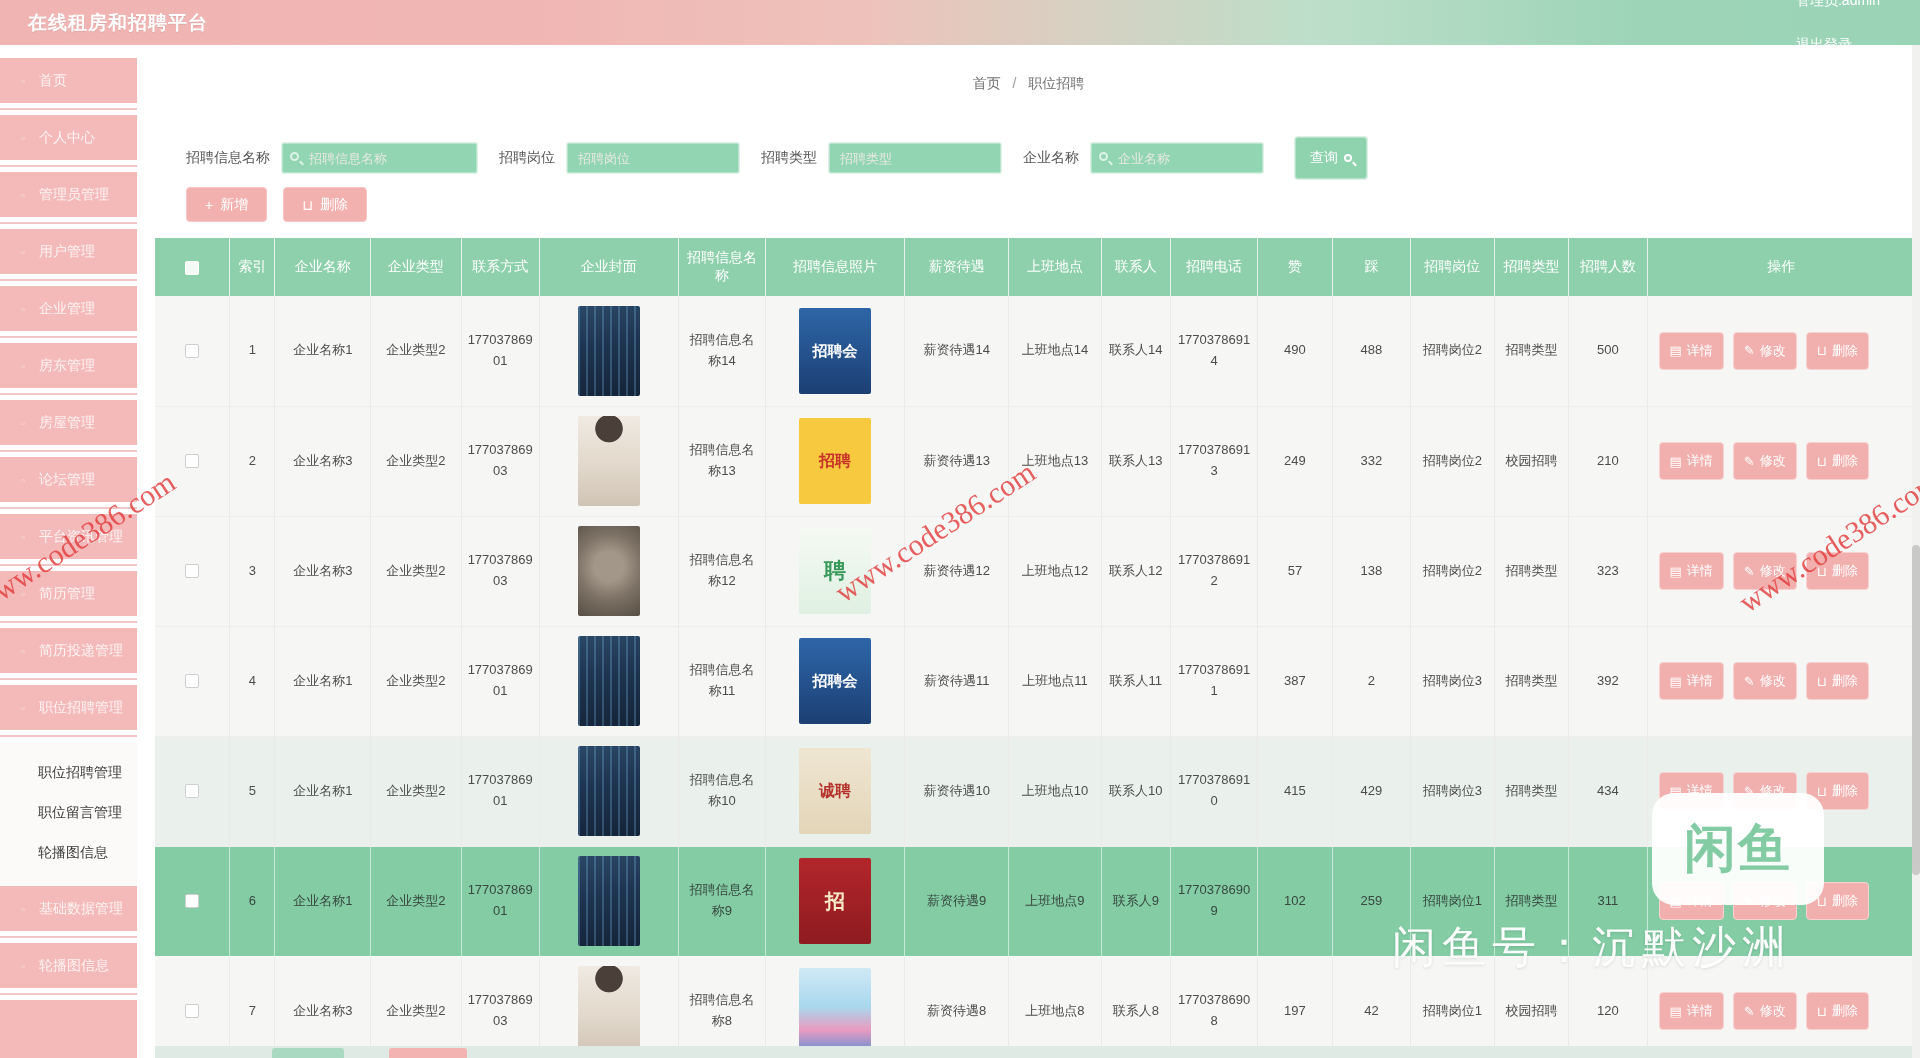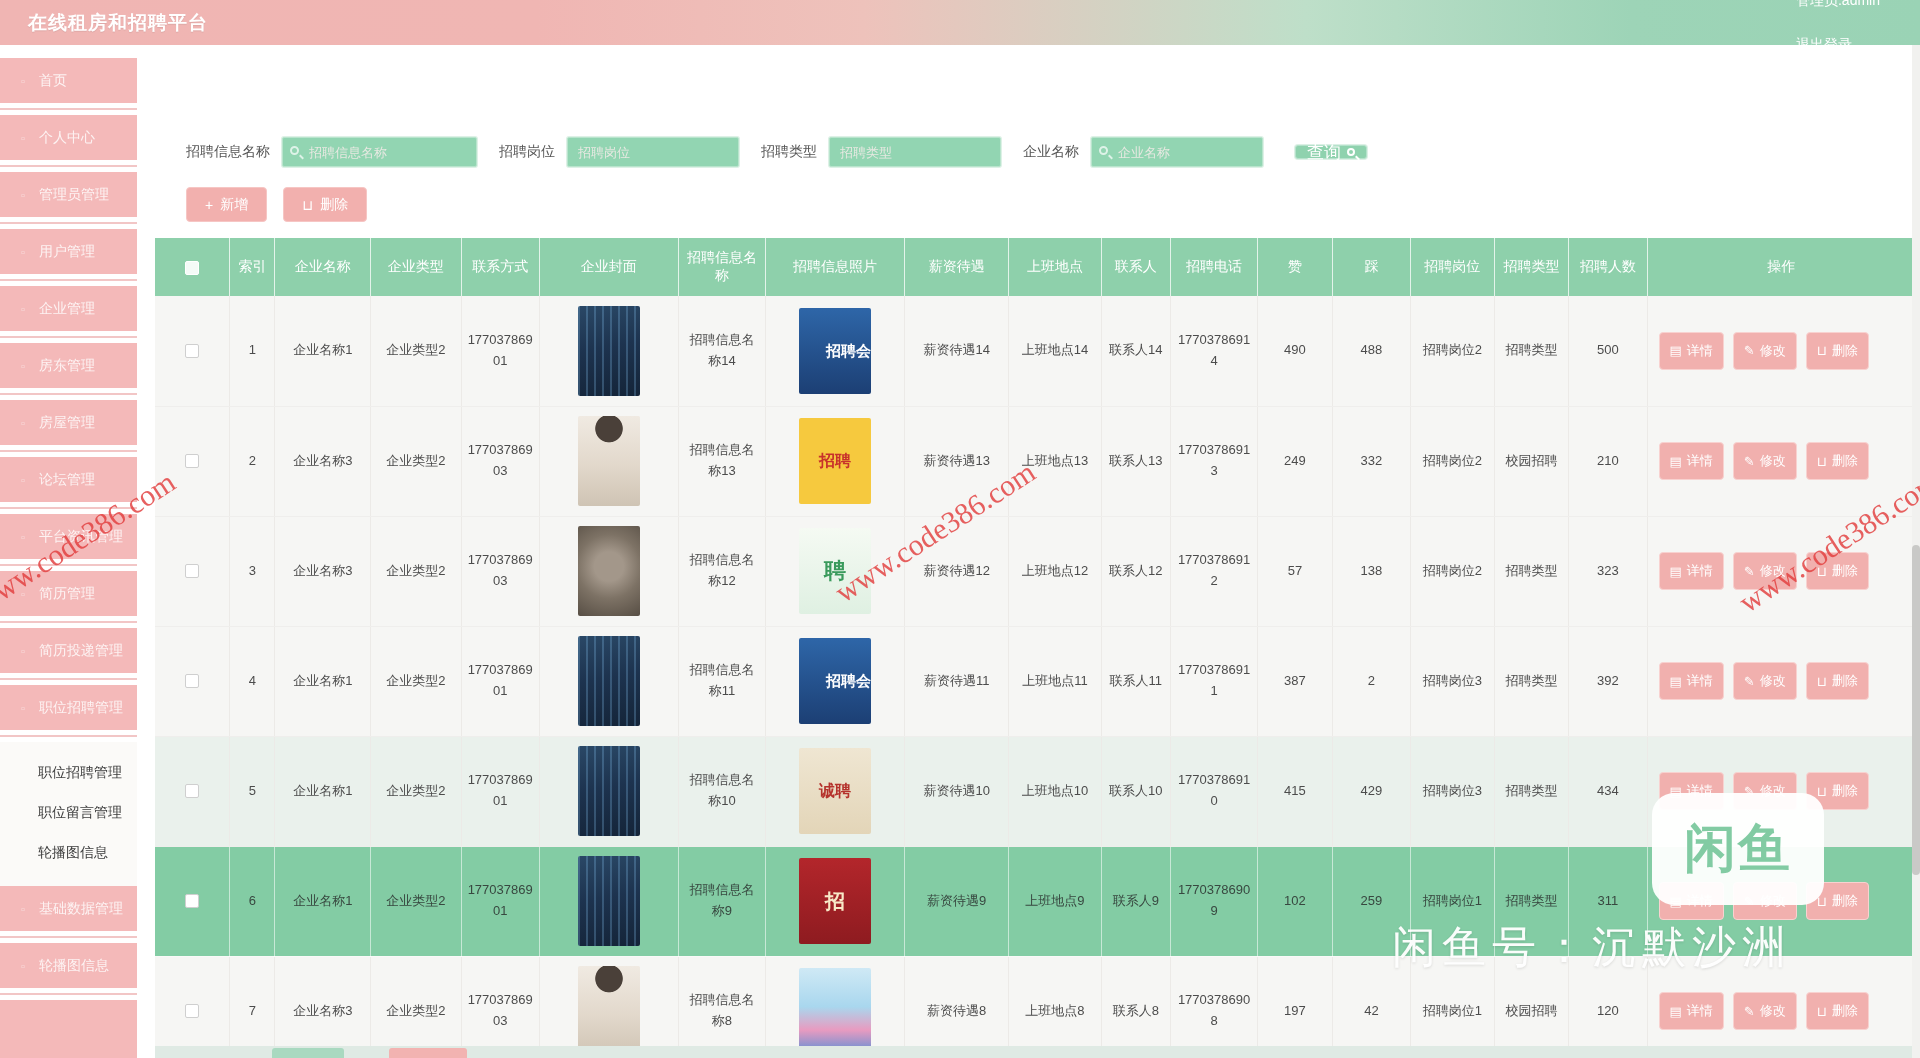--- a/index.html
+++ b/index.html
@@ -33,22 +33,22 @@
   
   .search-bar { position:absolute; top:92px; left:49px; display:flex; align-items:center; }
   .f-label { font-size:14px; color:#555; margin-right:12px; white-space:nowrap; }
   .f-input { position:relative; margin-right:22px; }
   .f-input input { height:30px; background:#92d5b2; border:1px solid #b9e4cd;
     box-shadow:0 0 0 1px #ddf1e6; border-radius:2px; padding:0 8px 0 26px; font-size:13px; color:#fff; outline:none; }
   .f-input input::placeholder { color:rgba(252,238,238,.8); }
   .f-input.no-icon input { padding-left:10px; }
   .mag { position:absolute; left:8px; top:9px; width:9px; height:9px; border:2px solid rgba(255,255,255,.7); border-radius:50%; }
   .mag::after { content:""; position:absolute; left:7px; top:8px; width:5px; height:2px; background:rgba(255,255,255,.7); transform:rotate(45deg); }
-  .btn-search { height:14px; width:72px; margin-left:10px; background:#8fd2ae; border:1px solid #b5e2cb;
-    box-shadow:0 0 0 1px #dcf0e5; border-radius:3px; color:#fff; font-size:17px; cursor:pointer;
+  .btn-search { height:42px; width:72px; margin-left:10px; background:#8fd2ae; border:1px solid #b5e2cb;
+    box-shadow:0 0 0 1px #dcf0e5; border-radius:3px; color:#fff; font-size:14px; cursor:pointer;
     display:flex; align-items:center; justify-content:center; gap:6px; }
   .btn-search .mag2 { position:relative; width:8px; height:8px; border:2px solid #fff; border-radius:50%; display:inline-block; }
   .btn-search .mag2::after { content:""; position:absolute; left:6px; top:7px; width:5px; height:2px; background:#fff; transform:rotate(45deg); }
 
   
   .toolbar { position:absolute; top:142px; left:49px; display:flex; gap:16px; }
   .btn-pink { height:35px; padding:0 18px; background:#f2b0ae; border:1px solid #f6c6c4; border-radius:4px;
     color:#fff; font-size:14px; cursor:pointer; display:flex; align-items:center; gap:7px; }
 
   
@@ -69,21 +69,21 @@
   .cover-city { background:
       repeating-linear-gradient(90deg, rgba(130,190,235,.28) 0 2px, transparent 2px 8px),
       linear-gradient(170deg,#2a4866 0%,#1d334f 45%,#142438 100%); }
   .cover-lobby { background:
       radial-gradient(circle at 50% 14%, #4a4039 0 16%, transparent 17%),
       linear-gradient(180deg,#f0eae2 0%,#e2d8cb 55%,#cfc4b4 100%); }
   .cover-dome { background:radial-gradient(circle at 50% 45%, #a3978a 0 25%, #7d7265 55%, #574e44 100%); }
 
   .img-poster { width:72px; height:86px; margin:0 auto; display:flex; align-items:center; justify-content:center;
     font-weight:bold; border-radius:2px; }
-  .poster-fair { background:linear-gradient(180deg,#2e66a8,#1c3f74); color:#fff; font-size:15px;justify-content:flex-end; }
+  .poster-fair { background:linear-gradient(180deg,#2e66a8,#1c3f74); color:#fff; font-size:15px; }
   .poster-yellow { background:#f6c93e; color:#c8322b; font-size:16px; }
   .poster-green { background:linear-gradient(180deg,#f5faf3,#dff0e2); color:#3a9a5c; font-size:22px; }
   .poster-chengpin { background:linear-gradient(180deg,#efe6d2,#e3d5b8); color:#b5322c; font-size:16px;justify-content:center; }
   .poster-red { background:linear-gradient(180deg,#b3262b,#8e1b20); color:#f8e9c8; font-size:20px; }
   .poster-city { background:linear-gradient(180deg,#cfe9f5 0%,#a9d7ee 45%,#e89bc0 72%,#5b8fd6 100%); color:#fff; font-size:12px; }
 
   .ops { display:flex; gap:9px; padding-left:6px; }
   .btn-op { height:38px; padding:0 10px; background:#f1b0ae; border:1px solid #f8d2d0; border-radius:4px;
     color:#fff; font-size:13px; cursor:pointer; display:flex; align-items:center; gap:5px; white-space:nowrap; }
 
@@ -175,20 +175,25 @@
       <span>基础数据管理</span>
     </div>
     <div class="side-item">
       <span class="mi">▫</span>
       <span>轮播图信息</span>
     </div>
     <div class="side-item side-filler"></div>
   </div>
 
 <div class="main">
+  <div class="breadcrumb">
+    <span>首页</span>
+    <span class="sep">/</span>
+    <span>职位招聘</span>
+  </div>
 
   <div class="search-bar" id="searchbar">
       <span class="f-label">招聘信息名称</span>
       <span class="f-input"><span class="mag"></span><input placeholder="招聘信息名称" style="width: 195px;"></span>
       <span class="f-label">招聘岗位</span>
       <span class="f-input no-icon"><input placeholder="招聘岗位" style="width: 172px;"></span>
       <span class="f-label">招聘类型</span>
       <span class="f-input no-icon"><input placeholder="招聘类型" style="width: 172px;"></span>
       <span class="f-label">企业名称</span>
       <span class="f-input"><span class="mag"></span><input placeholder="企业名称" style="width: 172px;"></span>

